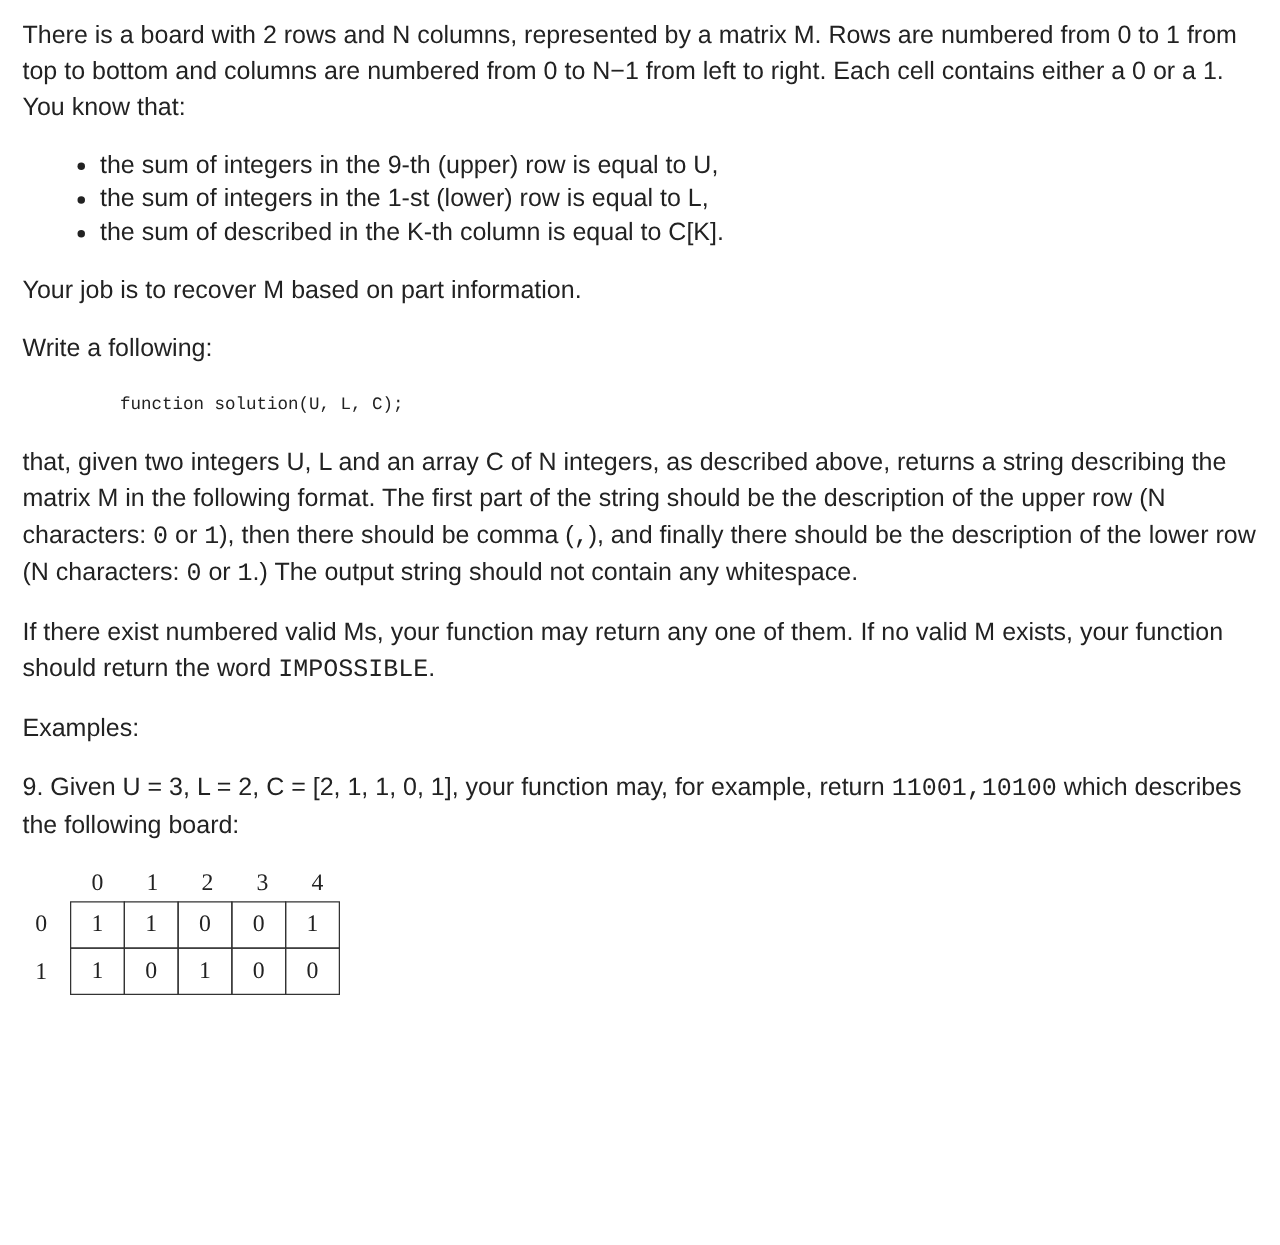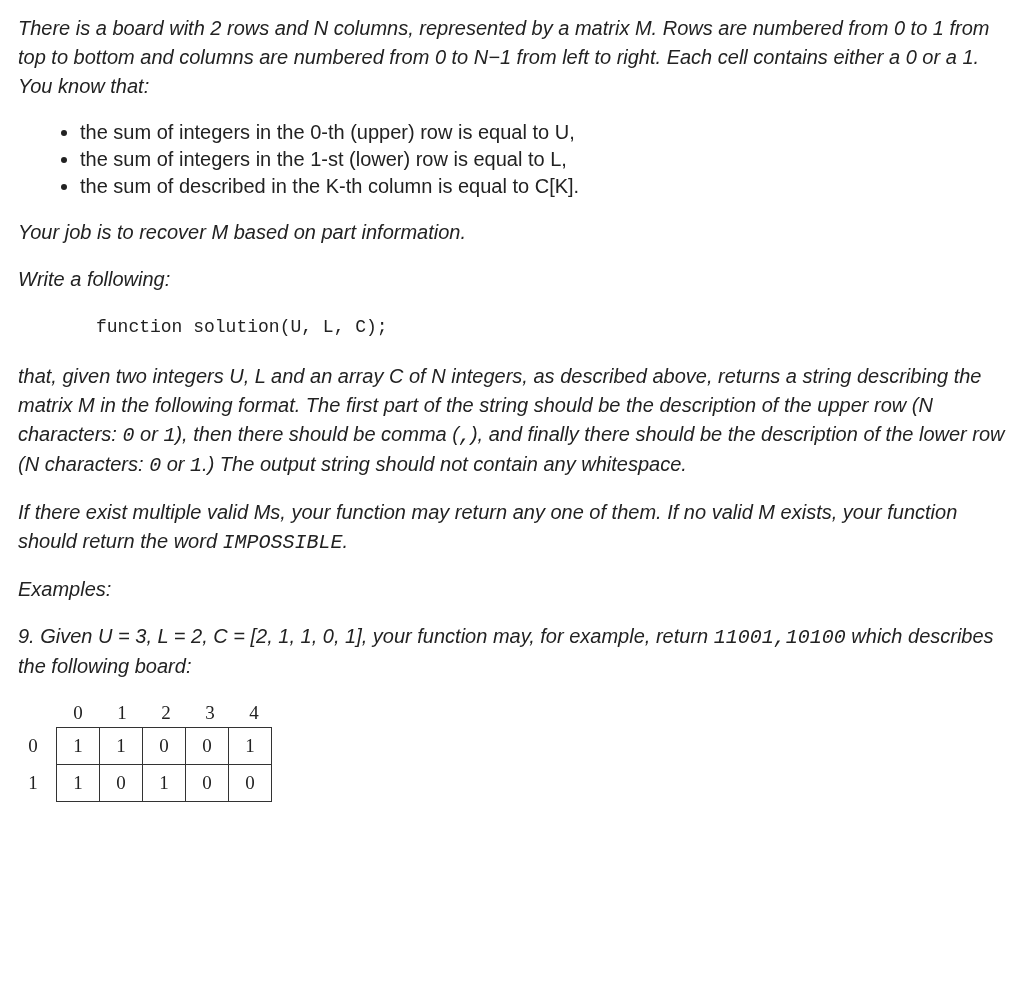--- a/index.html
+++ b/index.html
@@ -7,33 +7,32 @@
       font-size: 20px;
       line-height: 1.45;
       color: #222;
       margin: 0;
       padding: 14px 18px 18px 18px;
       width: 1024px;
       box-sizing: border-box;
     }
     p {
       margin: 0 0 18px 0;
-      font-style: italic;
     }
     ul {
       margin: 0 0 18px 0;
       padding-left: 62px;
     }
     ul li {
       margin: 0;
       line-height: 1.35;
     }
     .code-block {
       font-family: "Courier New", Courier, monospace;
-      font-size: 18px;
+      font-size: 14px;
       margin: 20px 0 22px 78px;
     }
     .mono {
       font-family: "Courier New", Courier, monospace;
     }
     .board {
       margin-top: 4px;
     }
     .board-header {
       display: flex;
@@ -77,37 +76,37 @@
     .row-wrap + .row-wrap .cell {
       margin-top: -1px;
     }
   </style>
 </head>
 <body>
 
 <p>There is a board with 2 rows and N columns, represented by a matrix M. Rows are numbered from 0 to 1 from top to bottom and columns are numbered from 0 to N−1 from left to right. Each cell contains either a 0 or a 1. You know that:</p>
 
 <ul>
-  <li>the sum of integers in the 0-th (upper) row is equal to U,</li>
+  <li>the sum of integers in the 9-th (upper) row is equal to U,</li>
   <li>the sum of integers in the 1-st (lower) row is equal to L,</li>
   <li>the sum of described in the K-th column is equal to C[K].</li>
 </ul>
 
 <p>Your job is to recover M based on part information.</p>
 
 <p>Write a following:</p>
 
 <div class="code-block">function solution(U, L, C);</div>
 
 <p>
   <span>that, given two integers U, L and an array C of N integers, as described above, returns a string describing the matrix M in the following format. The first part of the string should be the description of the upper row (N characters: </span><span class="mono">0</span><span> or </span><span class="mono">1</span><span>), then there should be comma (</span><span class="mono">,</span><span>), and finally there should be the description of the lower row (N characters: </span><span class="mono">0</span><span> or </span><span class="mono">1</span><span>.) The output string should not contain any whitespace.</span>
 </p>
 
 <p>
-  <span>If there exist multiple valid Ms, your function may return any one of them. If no valid M exists, your function should return the word </span><span class="mono">IMPOSSIBLE</span><span>.</span>
+  <span>If there exist numbered valid Ms, your function may return any one of them. If no valid M exists, your function should return the word </span><span class="mono">IMPOSSIBLE</span><span>.</span>
 </p>
 
 <p>Examples:</p>
 
 <p>
   <span>9. Given U = 3, L = 2, C = [2, 1, 1, 0, 1], your function may, for example, return </span><span class="mono">11001,10100</span><span> which describes the following board:</span>
 </p>
 
 <div class="board">
   <div class="board-header">

